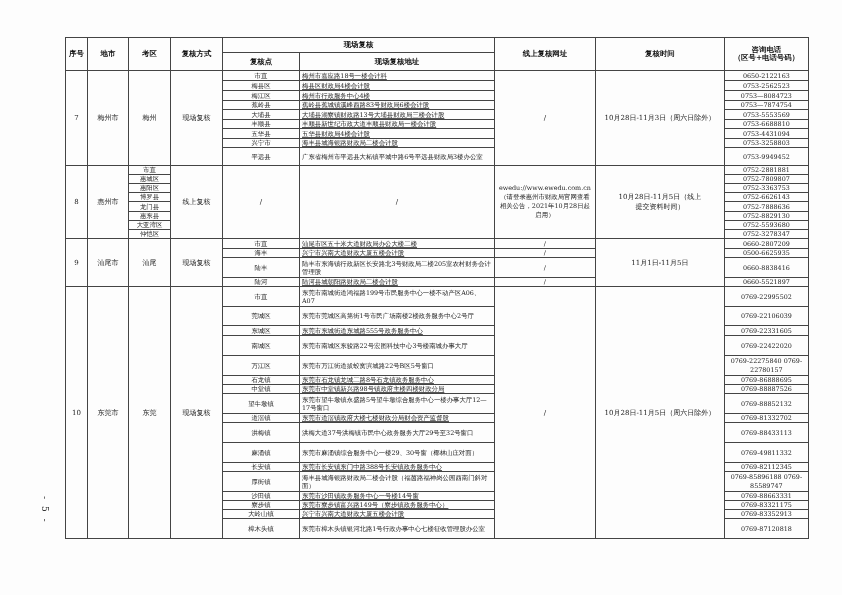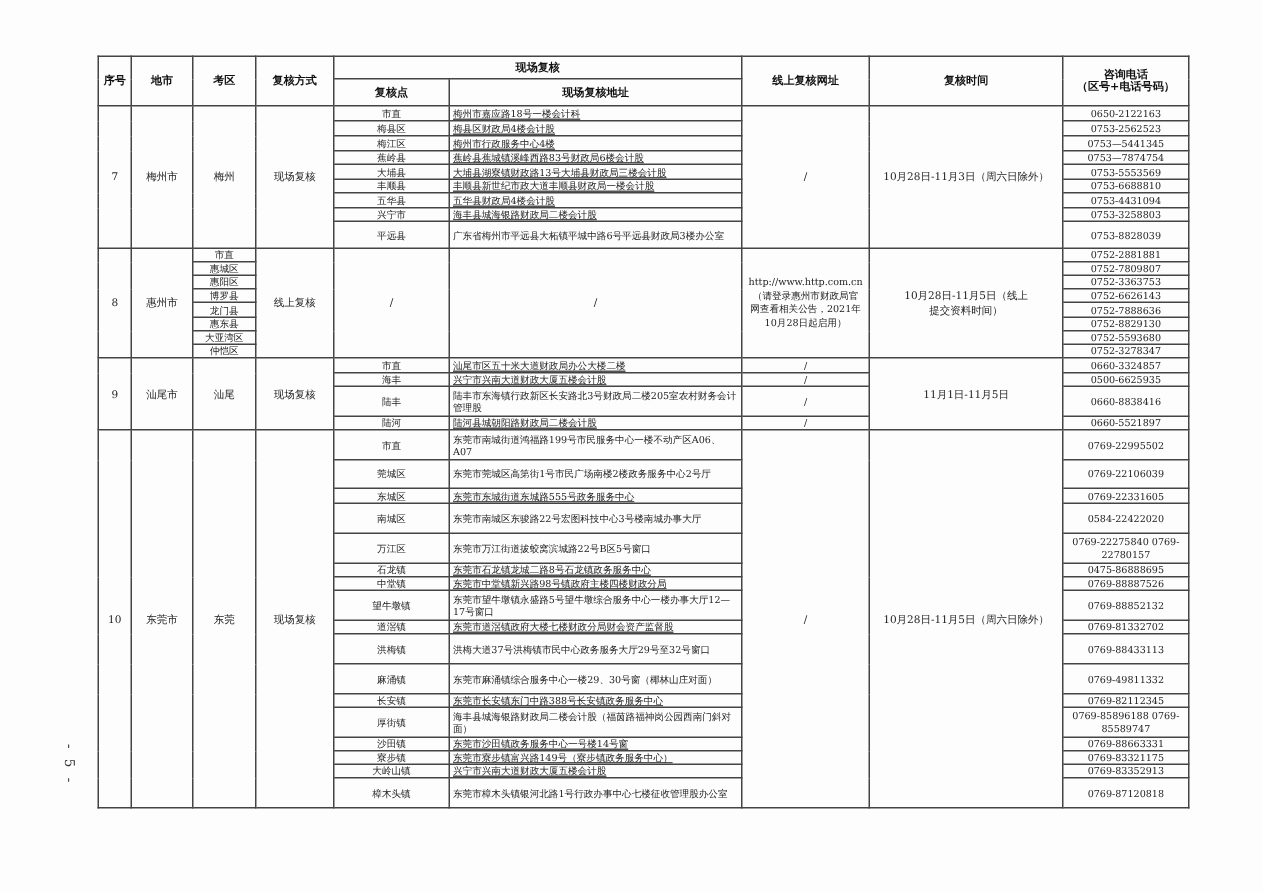--- a/index.html
+++ b/index.html
@@ -63,21 +63,21 @@
       <td class="c">0650-2122163</td>
     </tr>
     <tr style="height:10px">
           <td class="c">梅县区</td>
           <td class="l">梅县区财政局4楼会计股</td>
           <td class="c">0753-2562523</td>
         </tr>
     <tr style="height:10px">
           <td class="c">梅江区</td>
           <td class="l">梅州市行政服务中心4楼</td>
-          <td class="c">0753—5441345</td>
+          <td class="c">0753—8084723</td>
         </tr>
     <tr style="height:9px">
           <td class="c">蕉岭县</td>
           <td class="l">蕉岭县蕉城镇溪峰西路83号财政局6楼会计股</td>
           <td class="c">0753—7874754</td>
         </tr>
     <tr style="height:10px">
           <td class="c">大埔县</td>
           <td class="l">大埔县湖寮镇财政路13号大埔县财政局三楼会计股</td>
           <td class="c">0753-5553569</td>
@@ -93,31 +93,31 @@
           <td class="c">0753-4431094</td>
         </tr>
     <tr style="height:9px">
           <td class="c">兴宁市</td>
           <td class="l">海丰县城海银路财政局二楼会计股</td>
           <td class="c">0753-3258803</td>
         </tr>
     <tr style="height:18px">
           <td class="c">平远县</td>
           <td class="l" style="text-decoration:none">广东省梅州市平远县大柘镇平城中路6号平远县财政局3楼办公室</td>
-          <td class="c">0753-8828039</td>
+          <td class="c">0753-9949452</td>
         </tr>
 
     <tr style="height:9px">
       <td rowspan="8" class="c big">8</td>
       <td rowspan="8" class="c big">惠州市</td>
       <td class="c">市直</td>
       <td rowspan="8" class="c big">线上复核</td>
       <td rowspan="8" class="c big">/</td>
       <td rowspan="8" class="c big">/</td>
-      <td rowspan="8" class="c" style="line-height:9px;padding:0 4px">http://www.http.com.cn（请登录惠州市财政局官网查看相关公告，2021年10月28日起启用）</td>
+      <td rowspan="8" class="c" style="line-height:9px;padding:0 4px">ewedu://www.ewedu.com.cn（请登录惠州市财政局官网查看相关公告，2021年10月28日起启用）</td>
       <td rowspan="8" class="c big" style="padding:0 20px;line-height:10px">10月28日-11月5日（线上提交资料时间）</td>
       <td class="c">0752-2881881</td>
     </tr>
     <tr style="height:9px">
           <td class="c">惠城区</td>
           <td class="c">0752-7809807</td>
         </tr>
     <tr style="height:9px">
           <td class="c">惠阳区</td>
           <td class="c">0752-3363753</td>
@@ -145,21 +145,21 @@
 
     <tr style="height:10px">
       <td rowspan="4" class="c big">9</td>
       <td rowspan="4" class="c big">汕尾市</td>
       <td rowspan="4" class="c big">汕尾</td>
       <td rowspan="4" class="c big">现场复核</td>
       <td class="c">市直</td>
       <td class="l">汕尾市区五十米大道财政局办公大楼二楼</td>
       <td class="c">/</td>
       <td rowspan="4" class="c big">11月1日-11月5日</td>
-      <td class="c">0660-3324857</td>
+      <td class="c">0660-2807209</td>
     </tr>
     <tr style="height:9px">
           <td class="c">海丰</td>
           <td class="l">兴宁市兴南大道财政大厦五楼会计股</td>
           <td class="c">/</td>
           <td class="c">0500-6625935</td>
         </tr>
     <tr style="height:20px">
           <td class="c">陆丰</td>
           <td class="l" style="text-decoration:none">陆丰市东海镇行政新区长安路北3号财政局二楼205室农村财务会计管理股</td>
@@ -190,31 +190,31 @@
           <td class="c">0769-22106039</td>
         </tr>
     <tr style="height:10px">
           <td class="c">东城区</td>
           <td class="l">东莞市东城街道东城路555号政务服务中心</td>
           <td class="c">0769-22331605</td>
         </tr>
     <tr style="height:20px">
           <td class="c">南城区</td>
           <td class="l" style="text-decoration:none">东莞市南城区东骏路22号宏图科技中心3号楼南城办事大厅</td>
-          <td class="c">0584-22422020</td>
+          <td class="c">0769-22422020</td>
         </tr>
     <tr style="height:20px">
           <td class="c">万江区</td>
           <td class="l" style="text-decoration:none">东莞市万江街道拔蛟窝滨城路22号B区5号窗口</td>
           <td class="c" style="line-height:9px">0769-22275840 0769-22780157</td>
         </tr>
     <tr style="height:9px">
           <td class="c">石龙镇</td>
           <td class="l">东莞市石龙镇龙城二路8号石龙镇政务服务中心</td>
-          <td class="c">0475-86888695</td>
+          <td class="c">0769-86888695</td>
         </tr>
     <tr style="height:9px">
           <td class="c">中堂镇</td>
           <td class="l">东莞市中堂镇新兴路98号镇政府主楼四楼财政分局</td>
           <td class="c">0769-88887526</td>
         </tr>
     <tr style="height:20px">
           <td class="c">望牛墩镇</td>
           <td class="l" style="text-decoration:none">东莞市望牛墩镇永盛路5号望牛墩综合服务中心一楼办事大厅12—17号窗口</td>
           <td class="c">0769-88852132</td>

